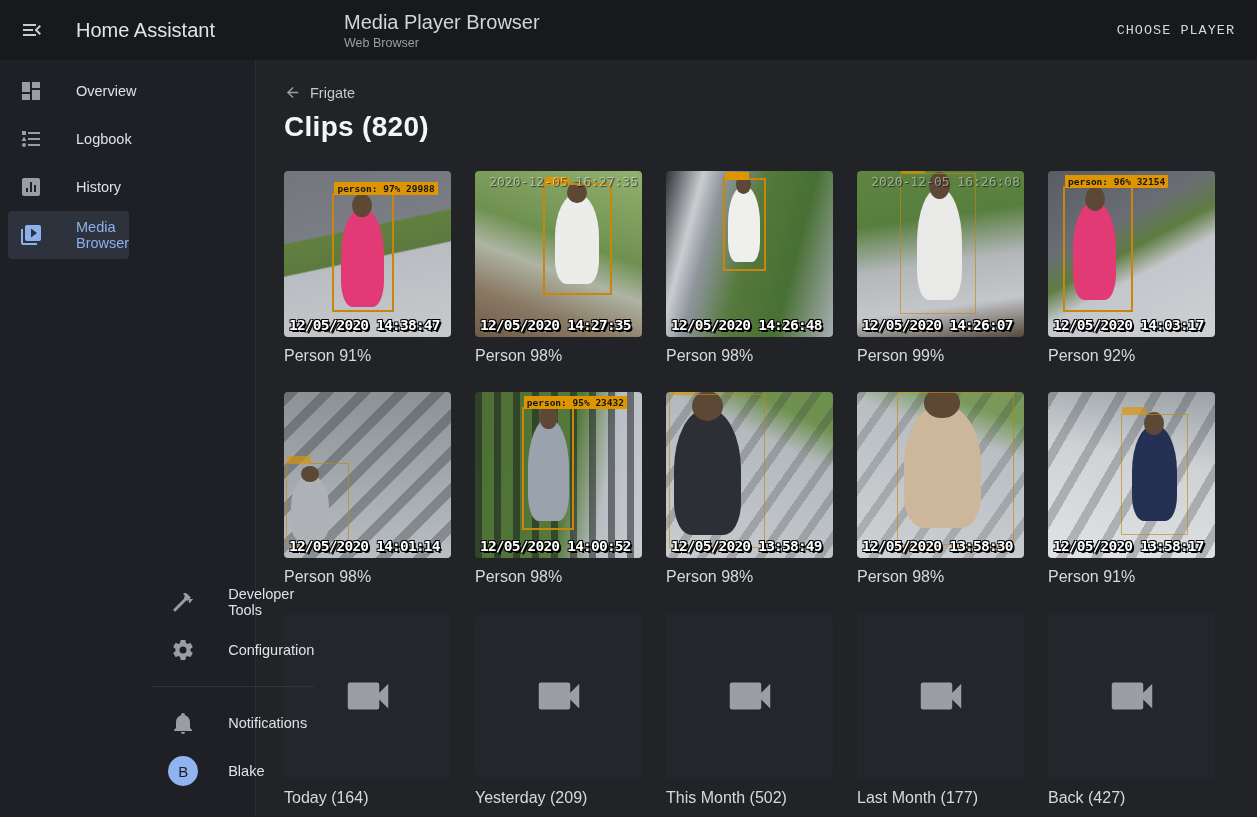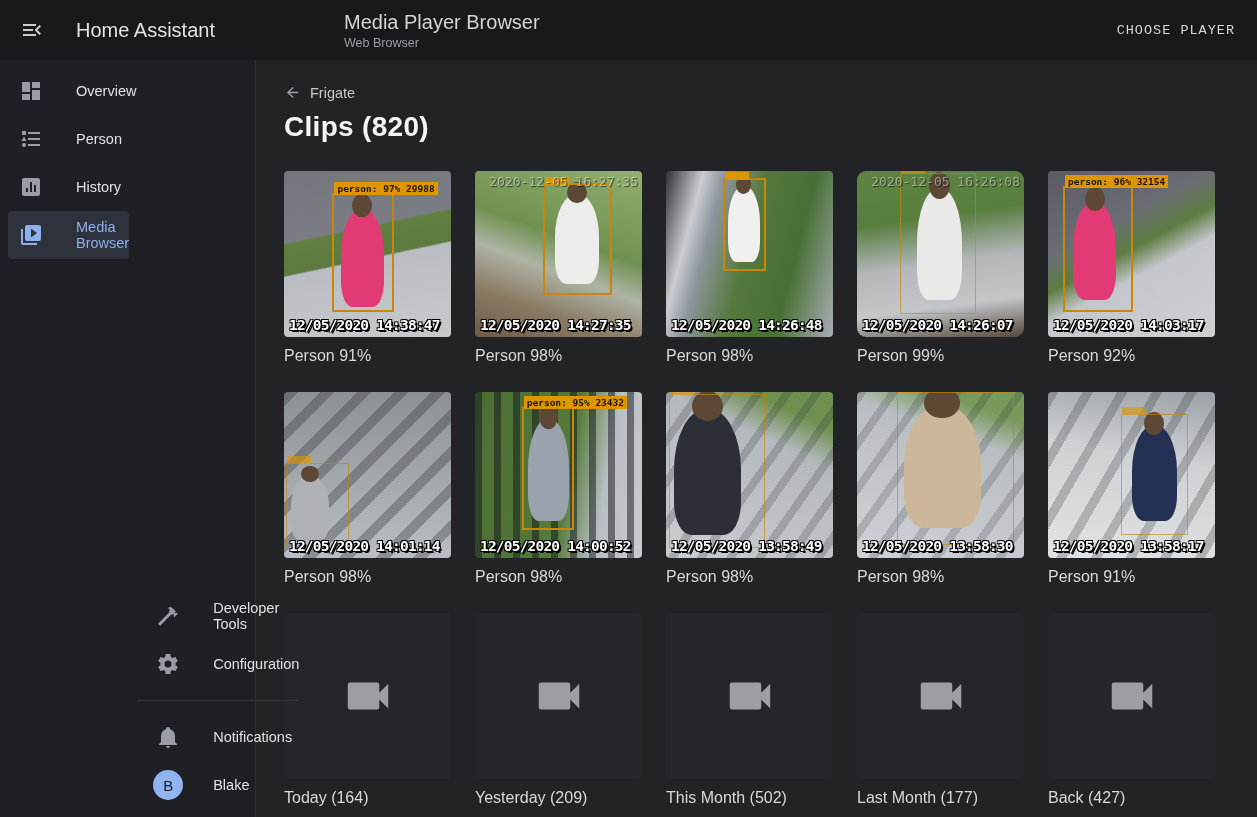--- a/index.html
+++ b/index.html
@@ -17,21 +17,21 @@
   .page-head-title { font-size:20px; color:#d3d5d8; line-height:24px; }
   .page-head-sub { font-size:12.5px; color:#9b9ea3; margin-top:2px; }
   .choose-player { margin-left:auto; margin-right:10px; padding:9px 12px; background:none; border:none;
                    font-family:Liberation Mono, monospace; font-size:13.5px; font-weight:500;
                    letter-spacing:1px; color:#d6d7d9; cursor:pointer; }
 
   
   .sidebar { position:fixed; top:60px; left:0; bottom:0; width:256px; background:#1e2025;
              border-right:1px solid #2c2e34; display:flex; flex-direction:row; z-index:10; }
   .nav-top { padding-top:7px; }
-  .nav-bottom { margin-top:auto; padding-bottom:8px; }
+  .nav-bottom { margin-top:auto; padding-bottom:22px;margin-left:15px; }
   .item { display:flex; align-items:center; height:48px; padding-left:19px; cursor:pointer; }
   .item svg { width:24px; height:24px; fill:#999da5; flex:0 0 24px; }
   .item .label { margin-left:33px; font-size:14.5px; color:#dfe1e4; }
   .item.selected { background:#2d323c; border-radius:4px; margin:0 8px; padding-left:11px; }
   .item.selected svg { fill:#8cb1ec; }
   .item.selected .label { color:#8cb1ec; }
   .side-divider { height:1px; background:#33353a; margin:12px 0; }
   .avatar { width:30px; height:30px; border-radius:50%; background:#8fb4f0; color:#1b1d21;
             display:flex; align-items:center; justify-content:center; font-size:15px; flex:0 0 30px; }
   .item-profile { padding-left:16px; }
@@ -64,21 +64,21 @@
   .cam { position:absolute; top:3px; right:4px; font-family:"DejaVu Sans Mono",monospace; font-size:13px;
          color:rgba(255,255,255,.45); text-shadow:1px 1px 1px rgba(0,0,0,.6); }
   .fig { position:absolute; border-radius:48% 48% 26% 26%; }
   .fig::before { content:""; position:absolute; width:46%; height:24%; left:27%; top:-14%;
                  border-radius:50%; background:#5d4836; }
 
   
   .s1 { background:linear-gradient(168deg,#73767c 0%,#7a7d83 36%,#61803f 37%,#5c7a40 52%,#b9bdc1 53%,#c7cacd 100%); }
   .s2 { background:linear-gradient(200deg,#93b06e 0%,#6f9150 42%,#aeb4a4 58%,#8a7a64 78%,#6e5a48 100%); }
   .s3 { background:linear-gradient(105deg,#2e3237 0%,#caccd0 18%,#8e959d 28%,#56793c 48%,#487034 72%,#a8adb4 100%); }
-  .s4 { background:linear-gradient(172deg,#5f8442 0%,#587e3e 30%,#b3b7ba 55%,#c4c7ca 78%,#55483c 100%);border-radius:9px; }
+  .s4 { background:linear-gradient(172deg,#5f8442 0%,#587e3e 30%,#b3b7ba 55%,#c4c7ca 78%,#55483c 100%); }
   .s5 { background:linear-gradient(152deg,#595d63 0%,#6a6e74 34%,#5e7c41 48%,#c3c6ca 60%,#ced1d4 100%); }
   .s6 { background:repeating-linear-gradient(135deg,rgba(40,44,48,.32) 0 10px,rgba(0,0,0,0) 10px 26px),
                    linear-gradient(180deg,#8c9196 0%,#b9bec3 100%); }
   .s7 { background:repeating-linear-gradient(90deg,rgba(18,22,26,.5) 0 7px,rgba(0,0,0,0) 7px 19px),
                    linear-gradient(100deg,#4c6e35 0%,#557a3a 55%,#b9bec4 75%,#c8ccd0 100%); }
   .s8 { background:repeating-linear-gradient(125deg,rgba(40,44,48,.22) 0 8px,rgba(0,0,0,0) 8px 24px),
                    linear-gradient(205deg,#6f9150 0%,#6f9150 16%,#b4b9be 32%,#c9cdd0 100%); }
   .s9 { background:repeating-linear-gradient(125deg,rgba(40,44,48,.2) 0 8px,rgba(0,0,0,0) 8px 26px),
                    linear-gradient(200deg,#78995a 0%,#78995a 14%,#b9bec2 30%,#ced2d5 100%); }
   .s10{ background:repeating-linear-gradient(120deg,rgba(40,44,48,.25) 0 9px,rgba(0,0,0,0) 9px 30px),
@@ -108,21 +108,21 @@
     <div class="item">
       <svg viewBox="0 0 24 24">
           <path d="M13,3V9H21V3M13,21H21V11H13M3,21H11V15H3M3,13H11V3H3Z"></path>
         </svg>
       <span class="label">Overview</span>
     </div>
     <div class="item">
       <svg viewBox="0 0 24 24">
           <path d="M5,9.5L7.5,14H2.5L5,9.5M3,4H7V8H3V4M5,20A2,2 0 0,0 7,18A2,2 0 0,0 5,16A2,2 0 0,0 3,18A2,2 0 0,0 5,20M9,5V7H21V5H9M9,19H21V17H9V19M9,13H21V11H9V13Z"></path>
         </svg>
-      <span class="label">Person</span>
+      <span class="label">Logbook</span>
     </div>
     <div class="item">
       <svg viewBox="0 0 24 24">
           <path d="M17,17H15V10H17V17M13,17H11V7H13V17M9,17H7V13H9V17M19,3H5C3.89,3 3,3.89 3,5V19A2,2 0 0,0 5,21H19A2,2 0 0,0 21,19V5C21,3.89 20.1,3 19,3Z"></path>
         </svg>
       <span class="label">History</span>
     </div>
     <div class="item selected">
       <svg viewBox="0 0 24 24">
           <path d="M4,6H2V20A2,2 0 0,0 4,22H18V20H4V6M20,2H8A2,2 0 0,0 6,4V16A2,2 0 0,0 8,18H20A2,2 0 0,0 22,16V4A2,2 0 0,0 20,2M12,14.5V5.5L18,10L12,14.5Z"></path>

